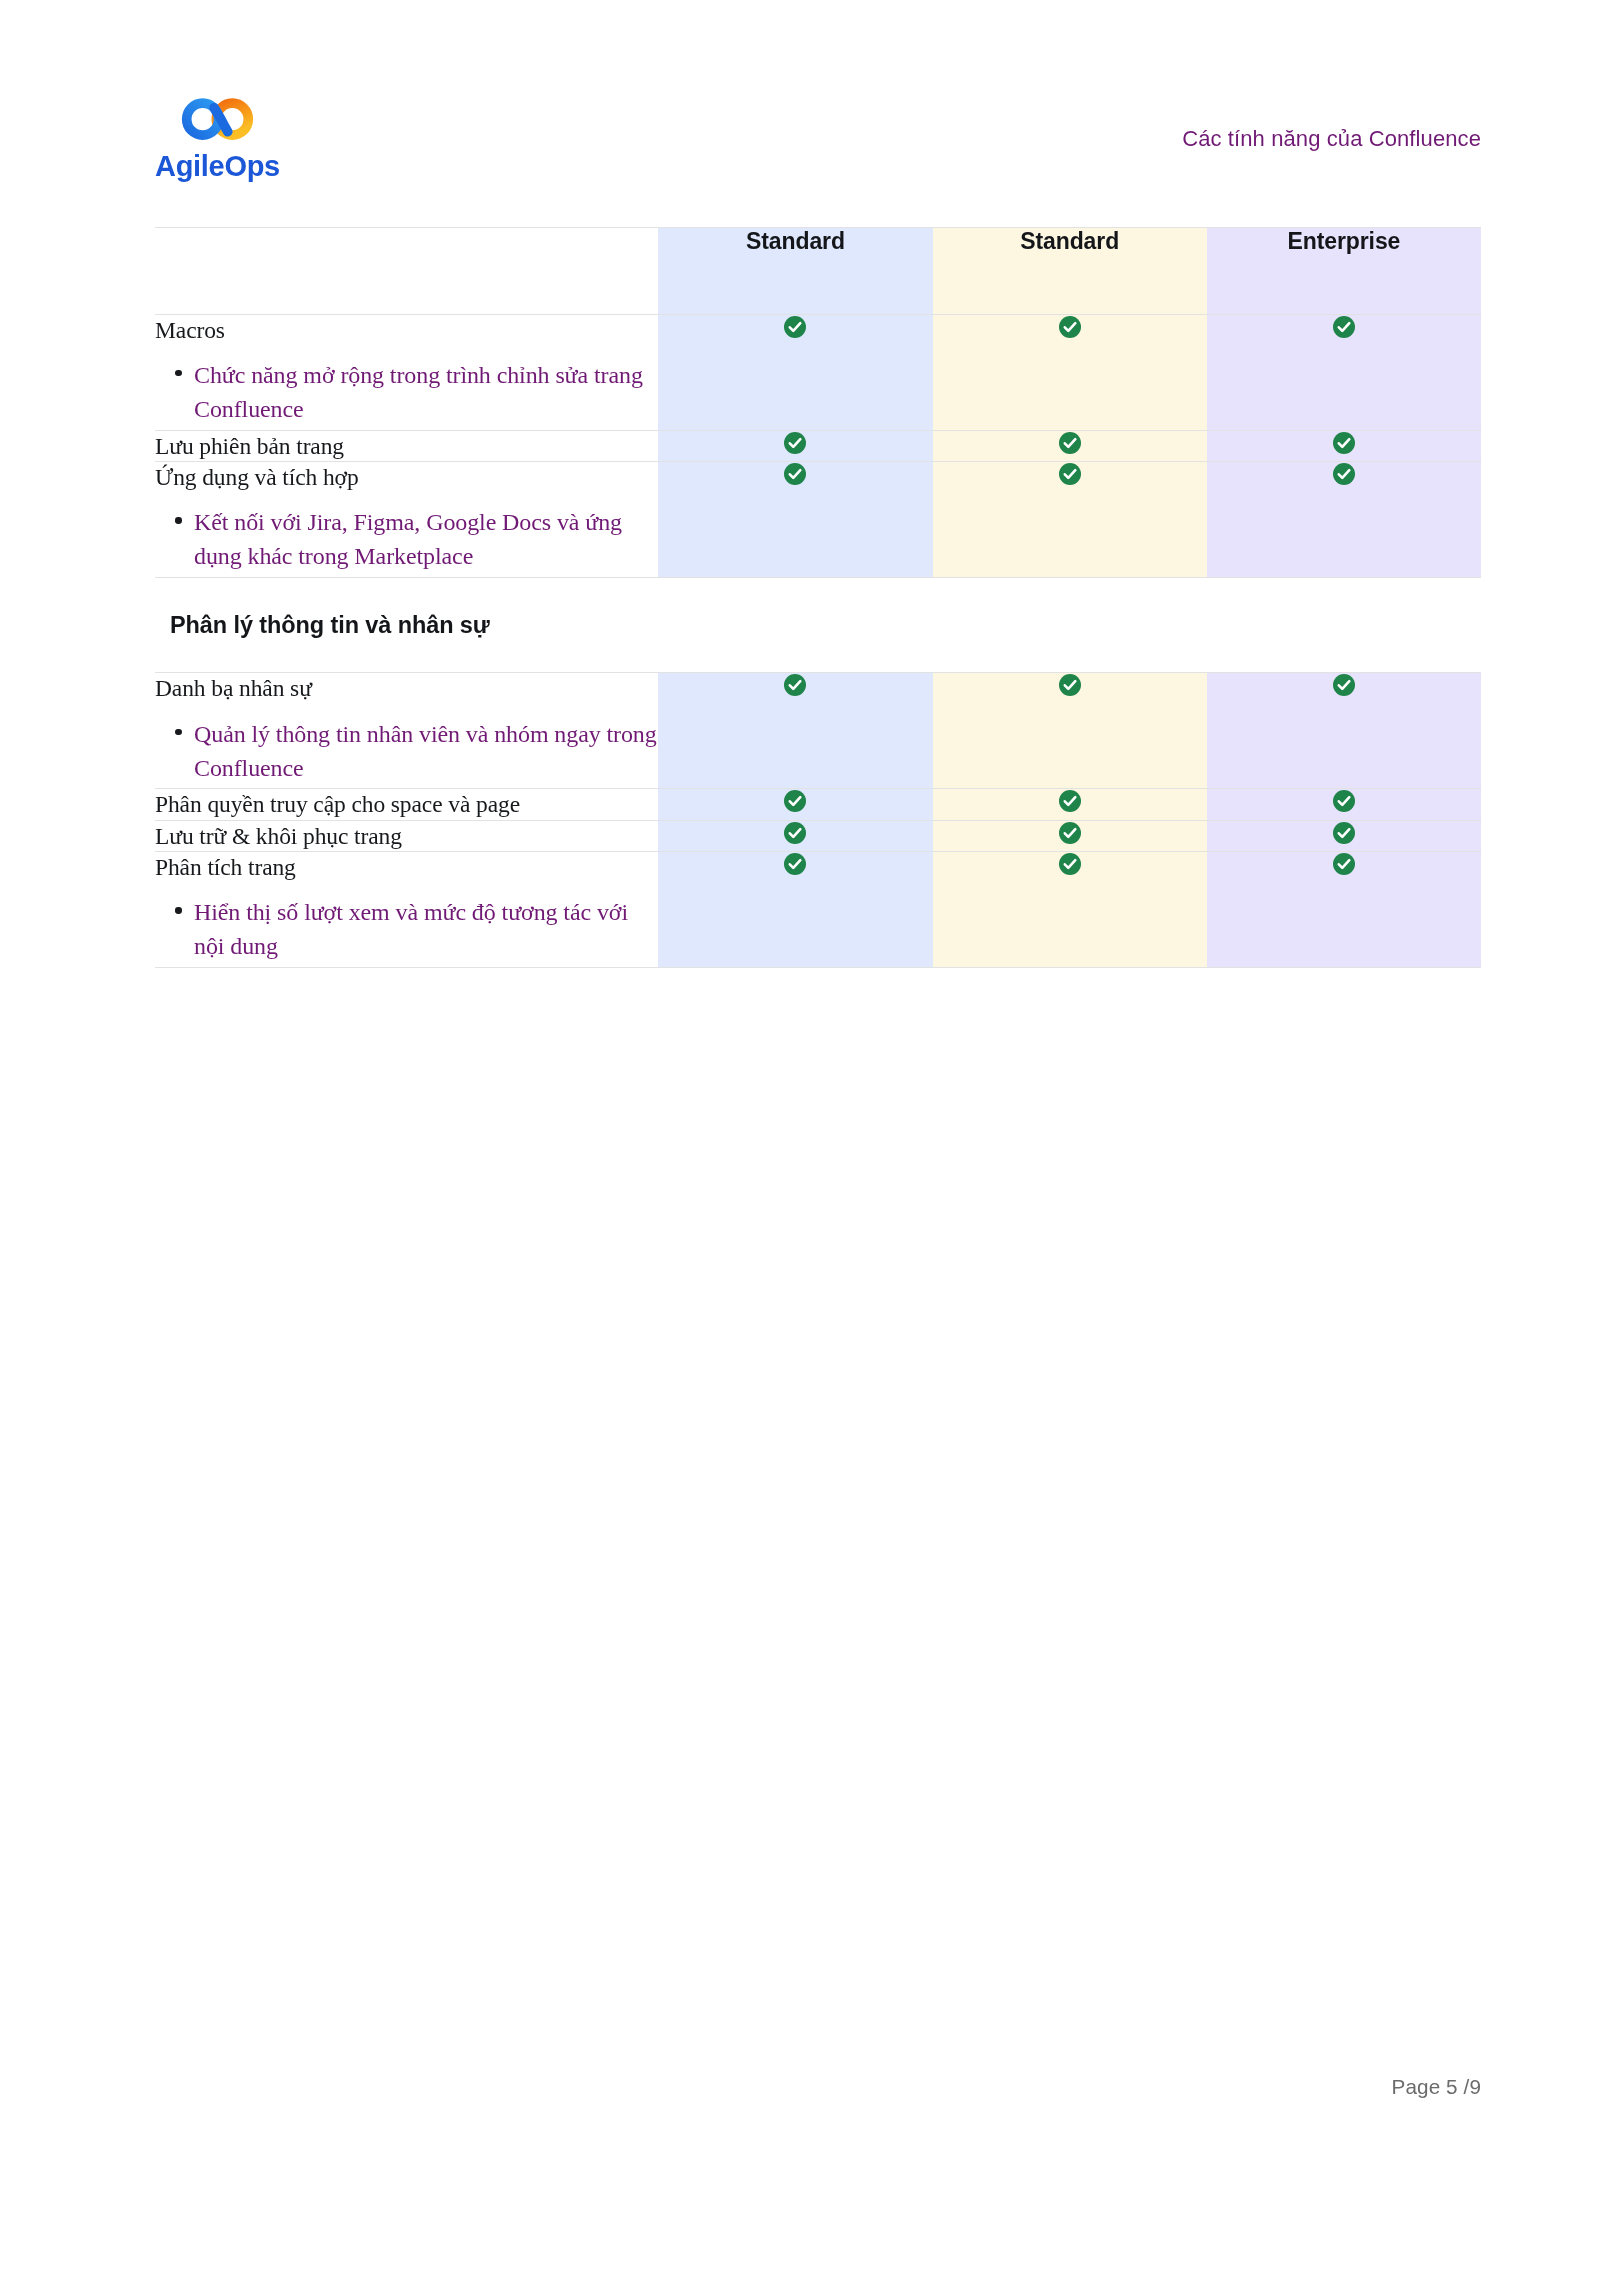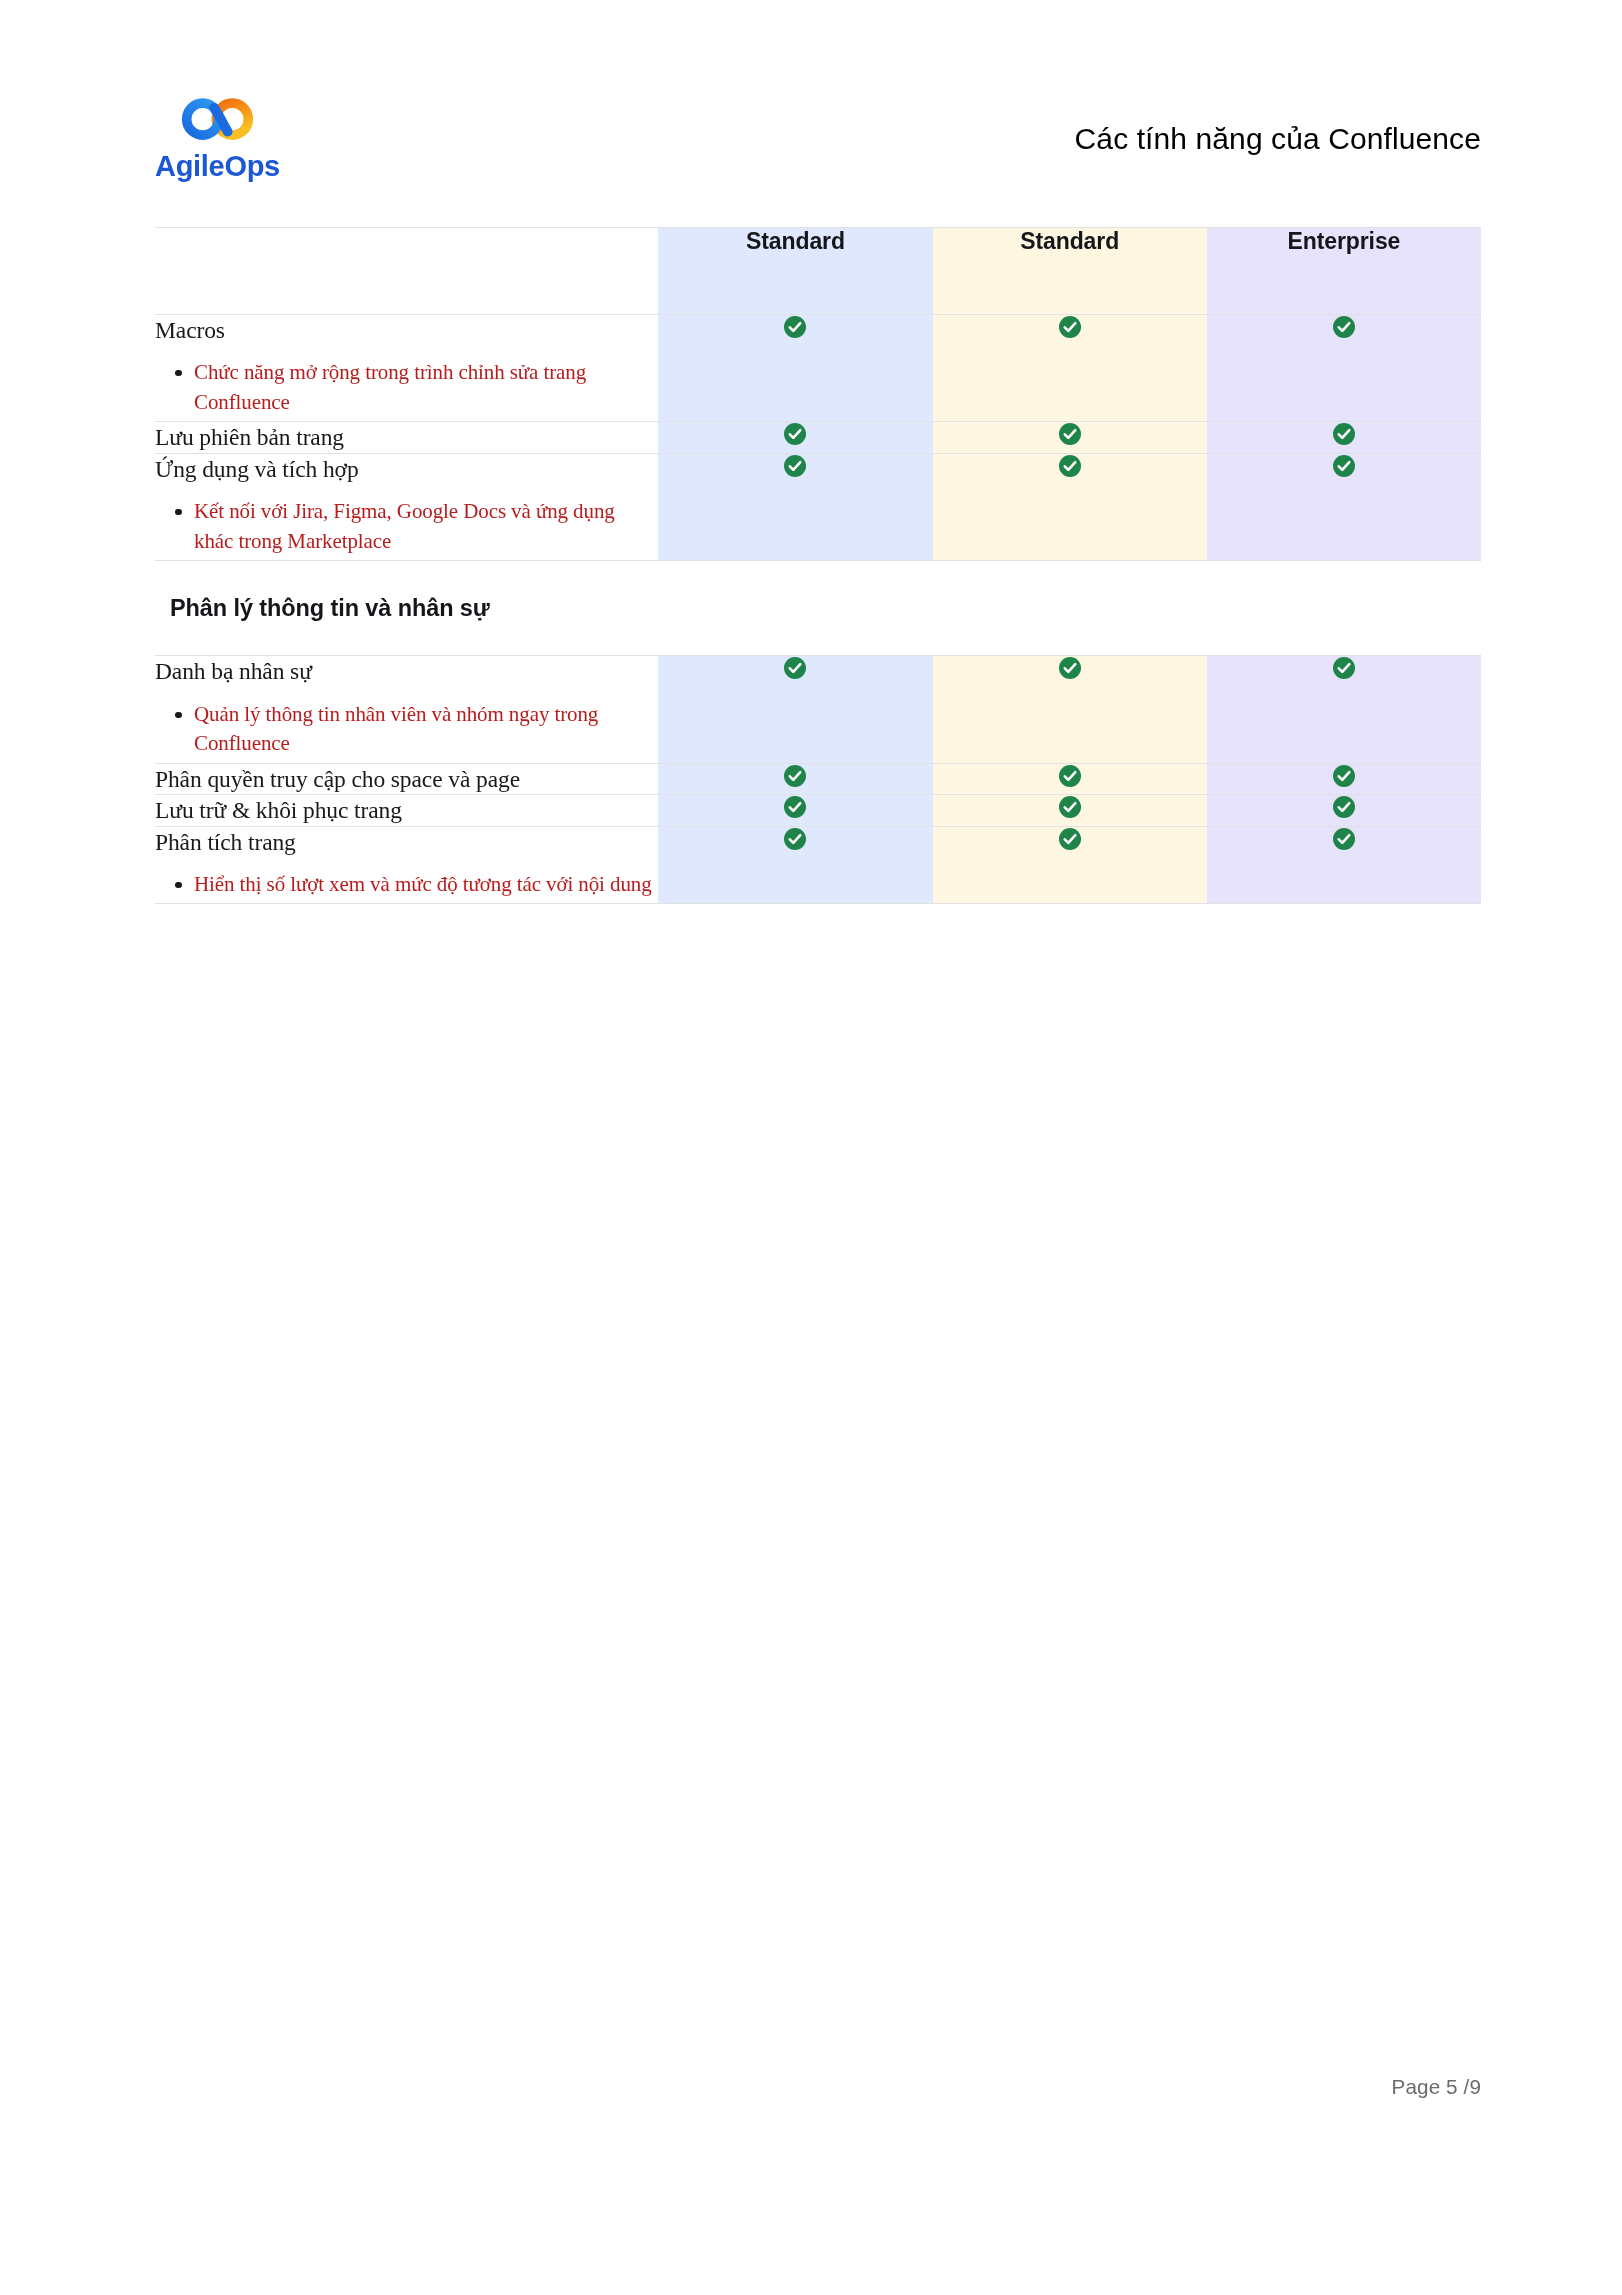--- a/index.html
+++ b/index.html
@@ -55,22 +55,22 @@
   .brand-name {
     font-size: 29px;
     font-weight: 700;
     letter-spacing: -0.3px;
     color: #1b57d6;
     line-height: 1;
     white-space: nowrap;
   }
 
   .header-title {
-    font-size: 30px;
-    color: #000000;
+    font-size: 22px;
+    color: #701a75;
     font-weight: 400;
     letter-spacing: 0.1px;
     white-space: nowrap;
     line-height: 1;
   }
 
   
   .compare-table {
     position: absolute;
     top: 227px;
@@ -125,23 +125,23 @@
   }
 
   .feature-bullets {
     list-style: none;
     margin: 12.6px 0 3.4px 0;
     padding: 0 0 0 17px;
   }
 
   .feature-bullets li {
     position: relative;
-    font-size: 21px;
+    font-size: 24px;
     line-height: 1.42;
-    color: #b91c1c;
+    color: #701a75;
     padding-left: 22px;
     letter-spacing: -0.1px;
   }
 
   .feature-bullets li::before {
     content: "";
     position: absolute;
     left: 3.4px;
     top: 12px;
     width: 6.3px;

